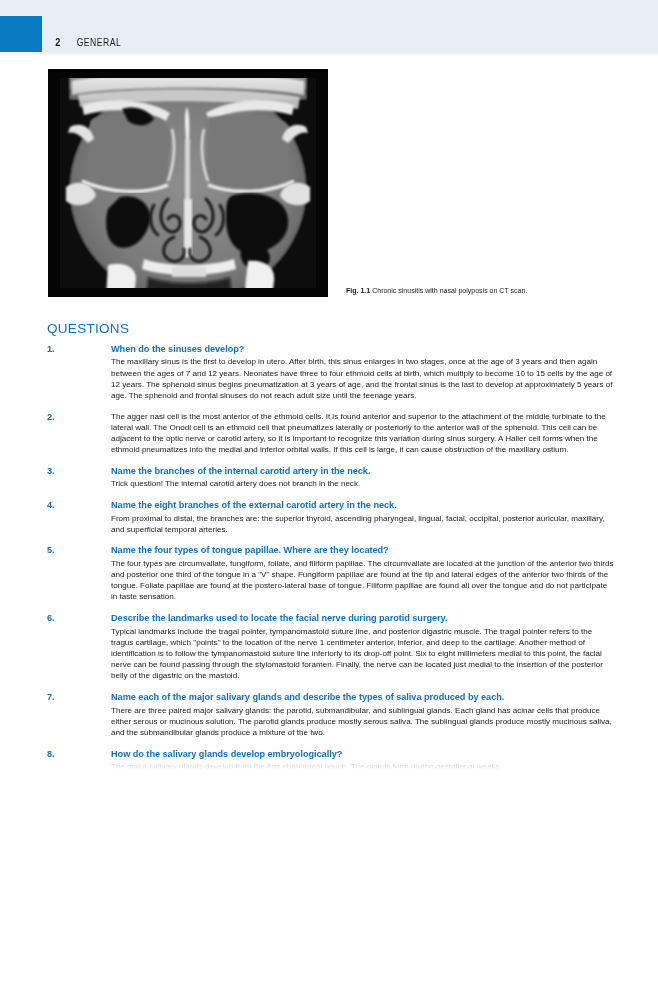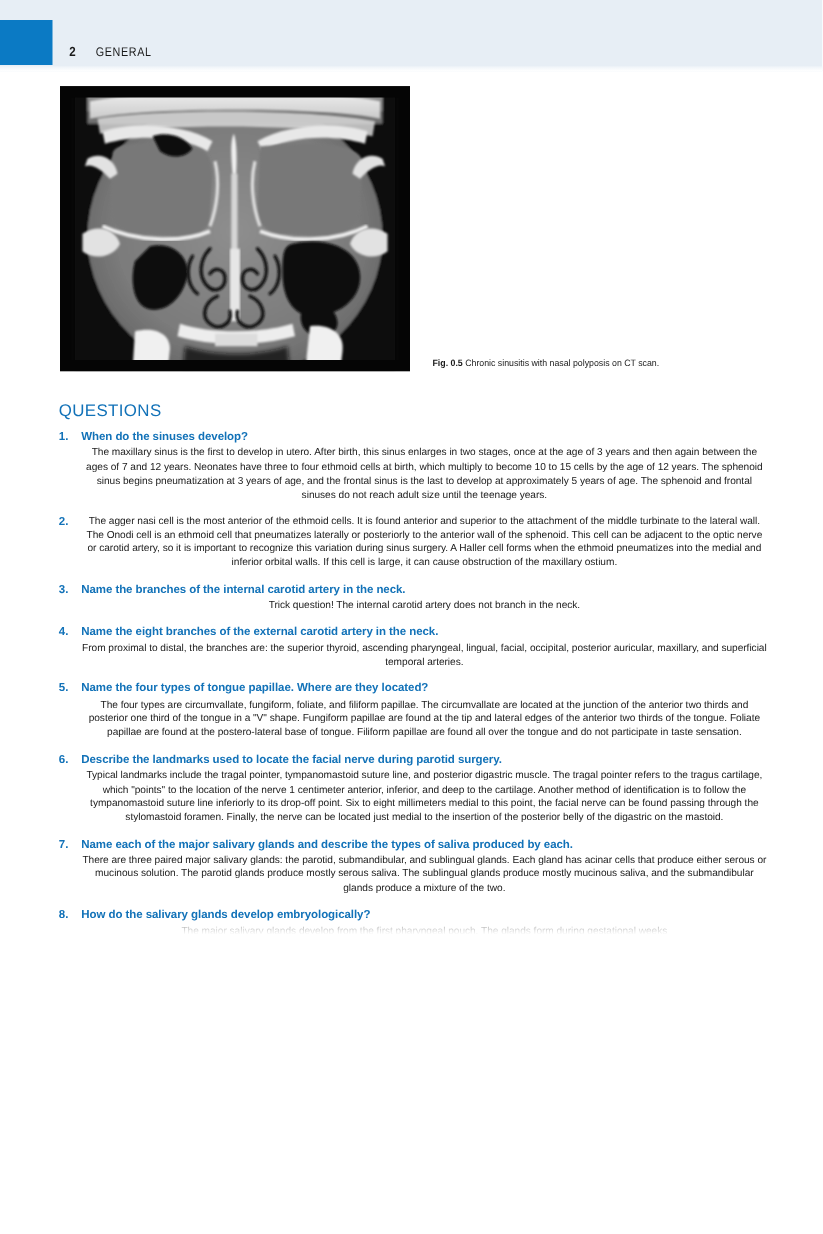--- a/index.html
+++ b/index.html
@@ -110,35 +110,36 @@
     width: 18px;
     flex: 0 0 18px;
     font-size: 9.2px;
     font-weight: bold;
     color: #1272b8;
     line-height: 12.4px;
     text-align: left;
   }
   .qa-body {
     flex: 1 1 auto;
+    margin-left: 46px;
   }
   .qa-question {
     font-size: 9.2px;
     font-weight: bold;
     color: #1272b8;
     line-height: 12.4px;
     margin: 0 0 1px 0;
     letter-spacing: -0.05px;
   }
   .qa-answer {
     font-size: 8.1px;
     color: #1a1a1a;
     line-height: 11.2px;
     margin: 0;
-    text-align: center;
+    text-align: left;
     letter-spacing: -0.02px;
   }
   .qa-item.truncated .qa-answer {
     position: relative;
     max-height: 9px;
     overflow: hidden;
     opacity: 0.45;
     -webkit-mask-image: linear-gradient(to bottom, rgba(0,0,0,0.9) 0%, rgba(0,0,0,0.0) 95%);
     mask-image: linear-gradient(to bottom, rgba(0,0,0,0.9) 0%, rgba(0,0,0,0.0) 95%);
   }
@@ -269,21 +270,21 @@
       <g filter="url(#blurMd)">
         <path d="M100 208 C124 216, 158 216, 182 208 L184 228 L98 228 Z" fill="#101010" opacity="0.8"></path>
       </g>
 
       <rect x="0" y="0" width="280" height="228" fill="none" stroke="#050505" stroke-width="18"></rect>
     </svg>
   </div>
 </div>
 
 <div class="fig-caption">
-  <span class="fig-label">Fig. 0.5</span>
+  <span class="fig-label">Fig. 1.1</span>
   <span>Chronic sinusitis with nasal polyposis on CT scan.</span>
 </div>
 
 <div class="section-heading">QUESTIONS</div>
 
 <div class="qa-list">
 
   <div class="qa-item">
     <div class="qa-num">1.</div>
     <div class="qa-body">

